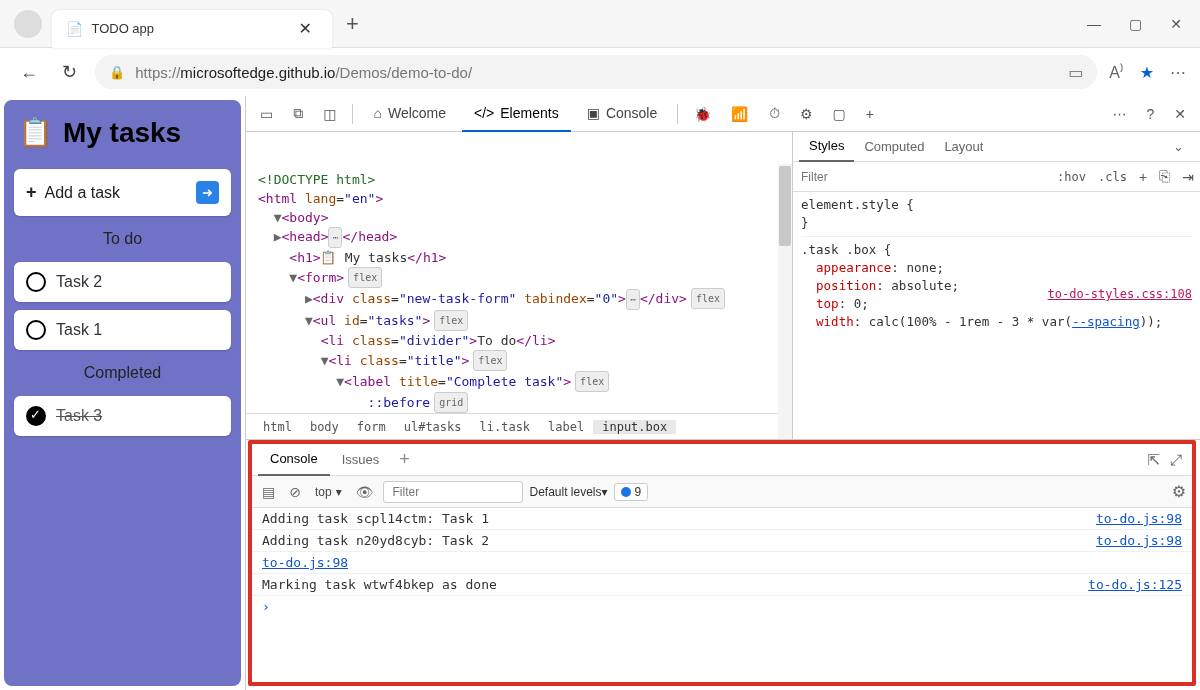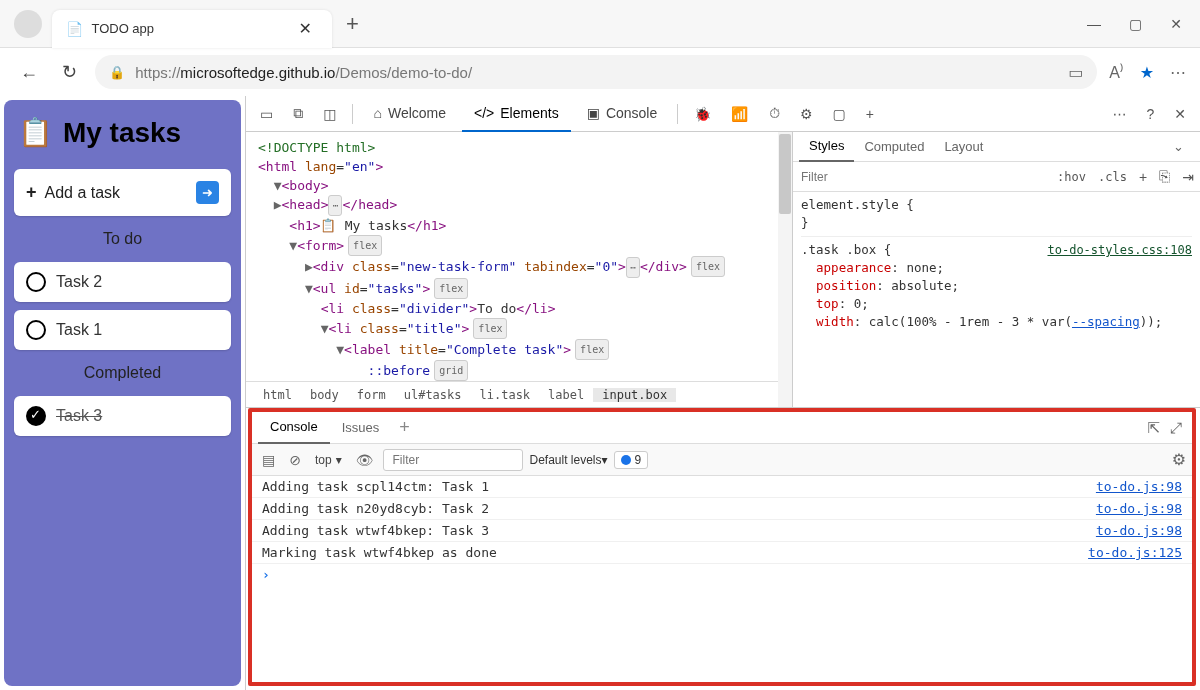--- a/index.html
+++ b/index.html
@@ -47,21 +47,21 @@
 
 .dt-tabs { display: flex; align-items: center; height: 36px; border-bottom: 1px solid #ccc; padding: 0 6px; gap: 4px; }
 .dt-ic { padding: 6px 8px; font-size: 14px; color: #555; cursor: pointer; }
 .dt-tab { padding: 0 12px; height: 36px; display: flex; align-items: center; gap: 6px; font-size: 14px; color: #444; cursor: pointer; border-bottom: 2px solid transparent; }
 .dt-tab.active { border-bottom: 2px solid #0066cc; color: #000; }
 .dt-spacer { flex: 1; }
 .dt-divider { width: 1px; height: 20px; background: #ccc; margin: 0 4px; }
 
 
 .dt-row { display: flex; flex: 0 0 258px; border-bottom: 1px solid #ccc; position: relative; }
-.elements-pane { flex: 1; display: flex; flex-direction: column; font-family: Consolas, monospace; font-size: 13px; position: relative; }
+.elements-pane { flex: 1; display: flex; flex-direction: column; font-family: Consolas, monospace; font-size: 13px; position: relative; margin-top: 32px; }
 .dom-tree { flex: 1; overflow: hidden; padding: 6px 4px 0 12px; line-height: 19px; }
 .dom-tree .l { white-space: pre; }
 .tag { color: #881280; }
 .attr-n { color: #994500; }
 .attr-v { color: #1a1aa6; }
 .comment { color: #236e25; }
 .text-node { color: #333; }
 .collapse { color: #666; cursor: pointer; }
 .badge { display: inline-block; background: #eee; border: 1px solid #ccc; border-radius: 3px; font-size: 10px; padding: 0 4px; color: #666; margin-left: 4px; vertical-align: 1px; }
 .ellipsis-badge { display:inline-block; background:#eee; border:1px solid #ccc; border-radius:3px; padding:0 3px; font-size:10px; color:#666; }
@@ -75,21 +75,21 @@
 .styles-pane { width: 408px; border-left: 1px solid #ccc; display: flex; flex-direction: column; font-size: 12px; }
 .styles-tabs { display: flex; align-items: center; height: 30px; border-bottom: 1px solid #ddd; padding: 0 6px; }
 .styles-tab { padding: 0 10px; color: #666; cursor: pointer; font-size: 13px; }
 .styles-tab.active { color: #000; border-bottom: 2px solid #666; height: 30px; display: flex; align-items: center; }
 .styles-filter-row { display: flex; align-items: center; height: 30px; border-bottom: 1px solid #ddd; }
 .styles-filter { flex: 1; border: none; padding: 0 8px; font-size: 12px; color: #999; background: transparent; outline: none; }
 .styles-btn { padding: 0 6px; font-family: Consolas, monospace; font-size: 12px; color: #555; cursor: pointer; }
 .styles-ic-btn { padding: 0 6px; font-size: 14px; color: #555; cursor: pointer; }
 .styles-body { flex: 1; font-family: Consolas, monospace; font-size: 12.5px; padding: 4px 8px; line-height: 18px; overflow: hidden; }
 .selector { color: #333; }
-.src-link { float: right; color: #14532d; text-decoration: underline; font-size: 12px; }
+.src-link { float: right; color: #be185d; text-decoration: underline; font-size: 12px; margin-top: 44px; }
 .prop { color: #c80000; }
 .pval { color: #333; }
 .pvar { color: #1155cc; text-decoration: underline; }
 
 
 .console-drawer { flex: 1; border: 4px solid #d93025; border-radius: 2px; display: flex; flex-direction: column; margin: 0 4px 4px 2px; }
 .console-tabs { display: flex; align-items: center; height: 32px; border-bottom: 1px solid #ddd; padding: 0 6px; }
 .console-tab { padding: 0 12px; font-size: 13px; color: #666; cursor: pointer; height: 32px; display: flex; align-items: center; }
 .console-tab.active { color: #000; border-bottom: 2px solid #666; }
 .console-tabs .plus { font-size: 18px; color: #888; padding: 0 8px; }
@@ -299,21 +299,20 @@
       <div class="console-log">
         <div class="log-row">
             <span class="log-msg">Adding task scpl14ctm: Task 1</span>
             <span class="log-src">to-do.js:98</span>
           </div>
         <div class="log-row">
             <span class="log-msg">Adding task n20yd8cyb: Task 2</span>
             <span class="log-src">to-do.js:98</span>
           </div>
         <div class="log-row">
-            <span class="log-msg">Adding task wtwf4bkep: Task 3</span>
             <span class="log-src">to-do.js:98</span>
           </div>
         <div class="log-row">
             <span class="log-msg">Marking task wtwf4bkep as done</span>
             <span class="log-src">to-do.js:125</span>
           </div>
         <div class="log-prompt">›</div>
       </div>
     </div>
   </div>

